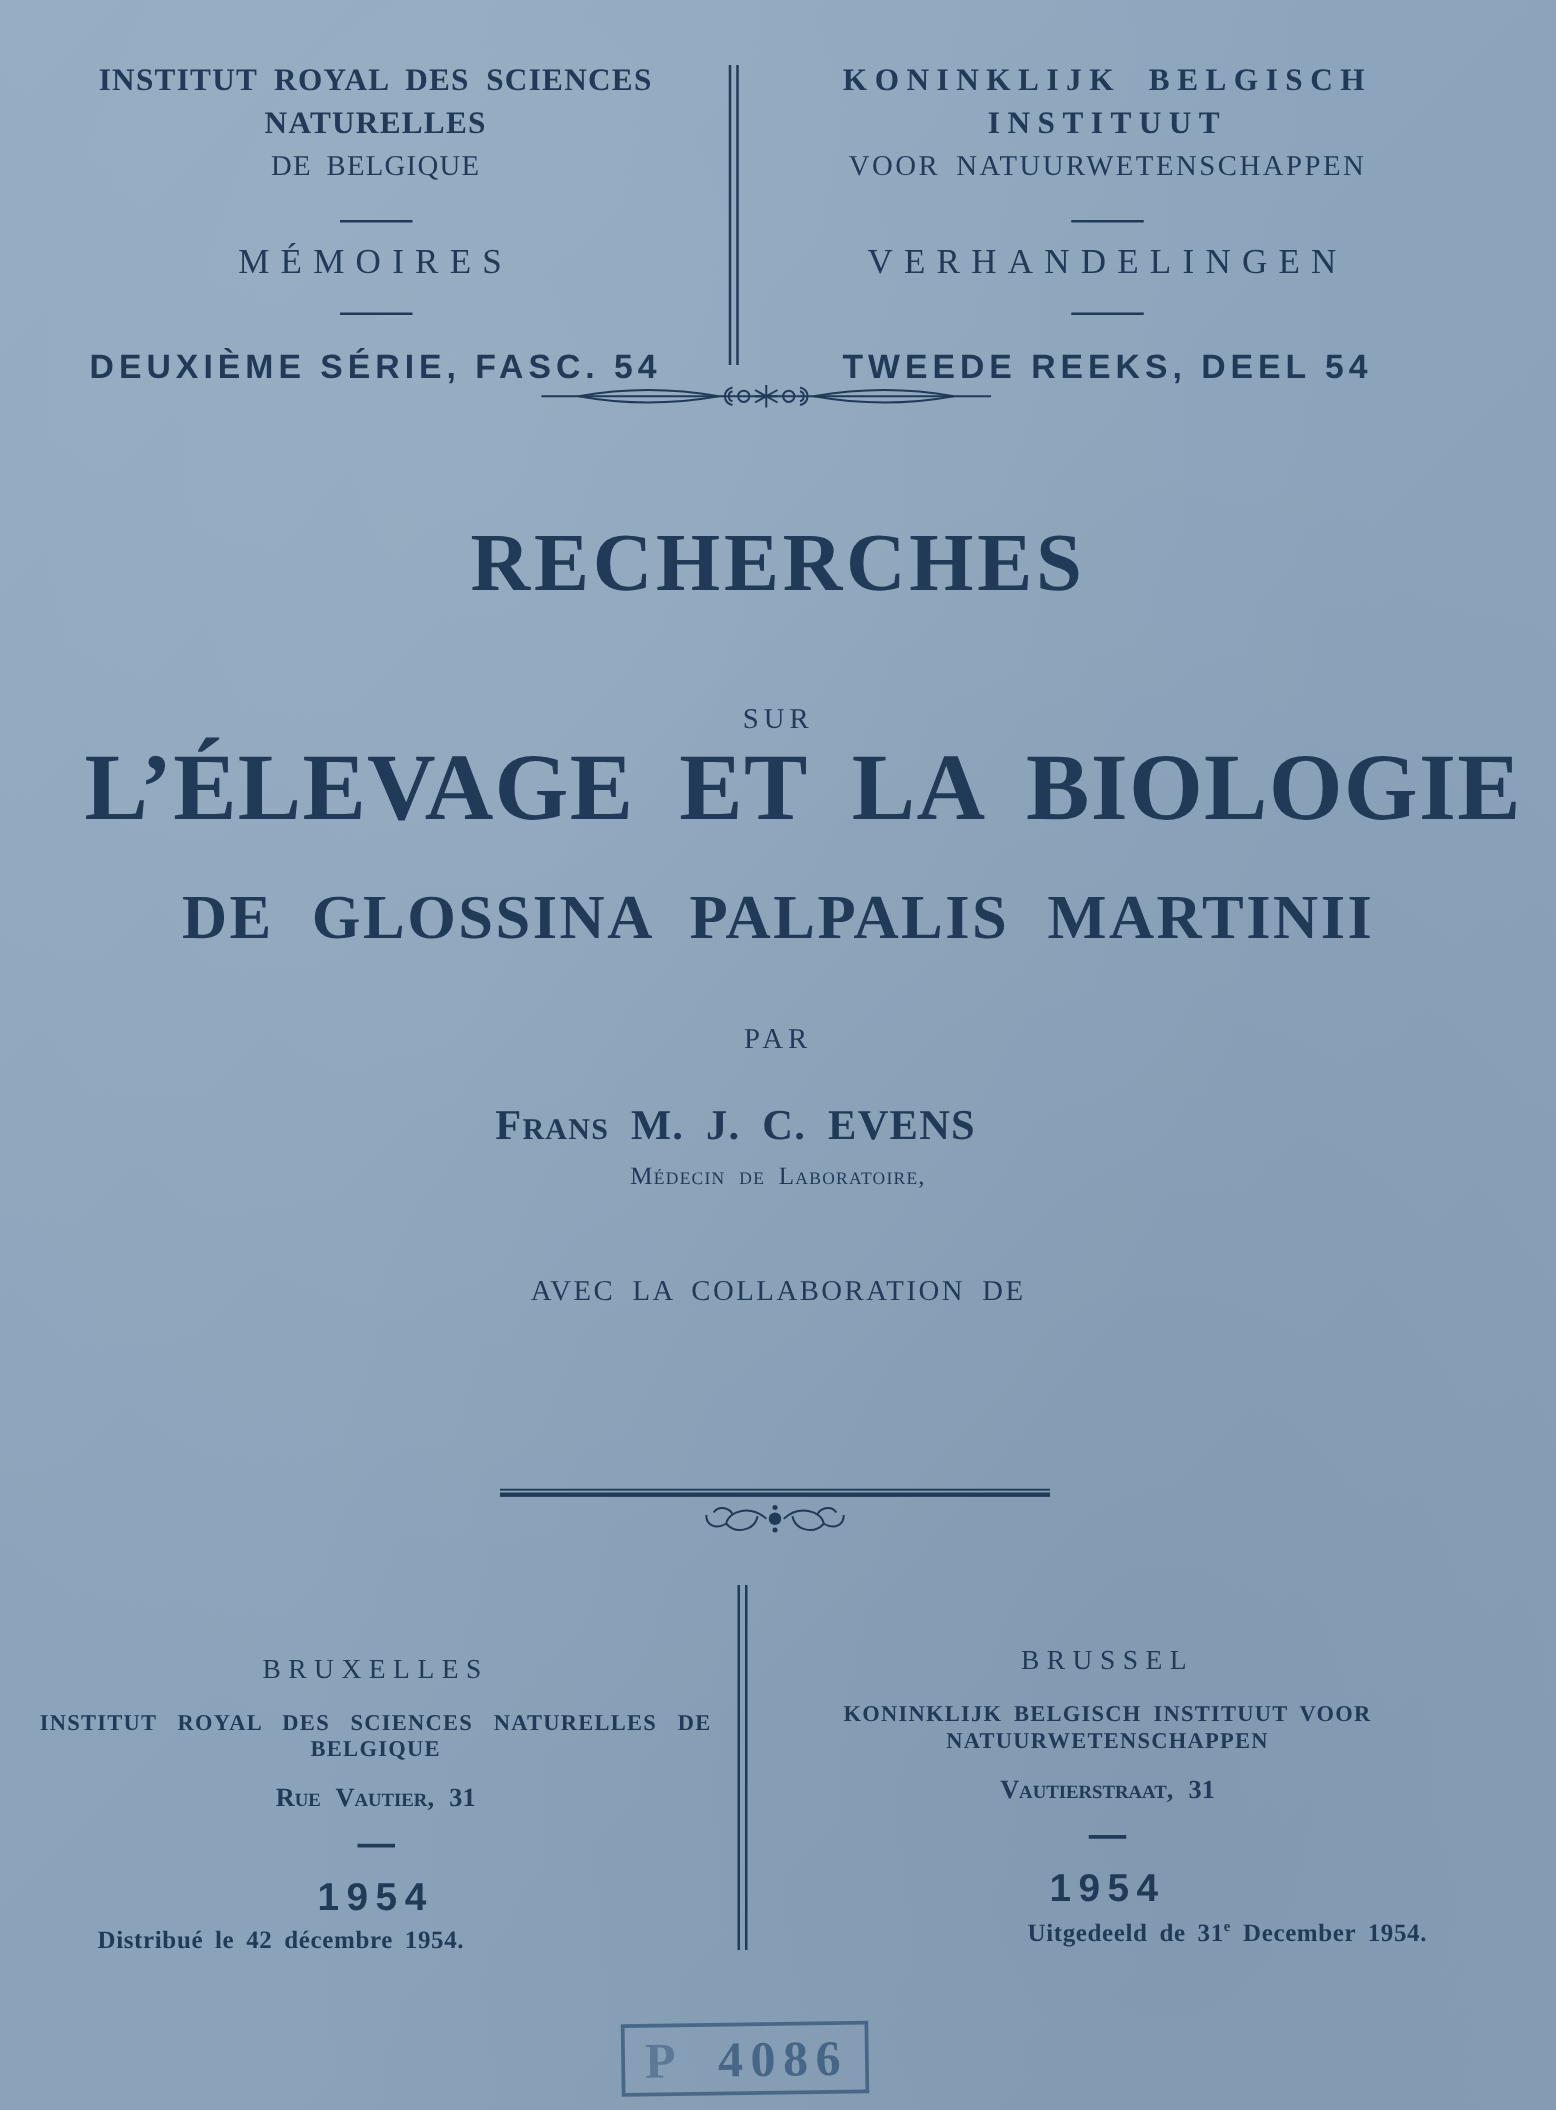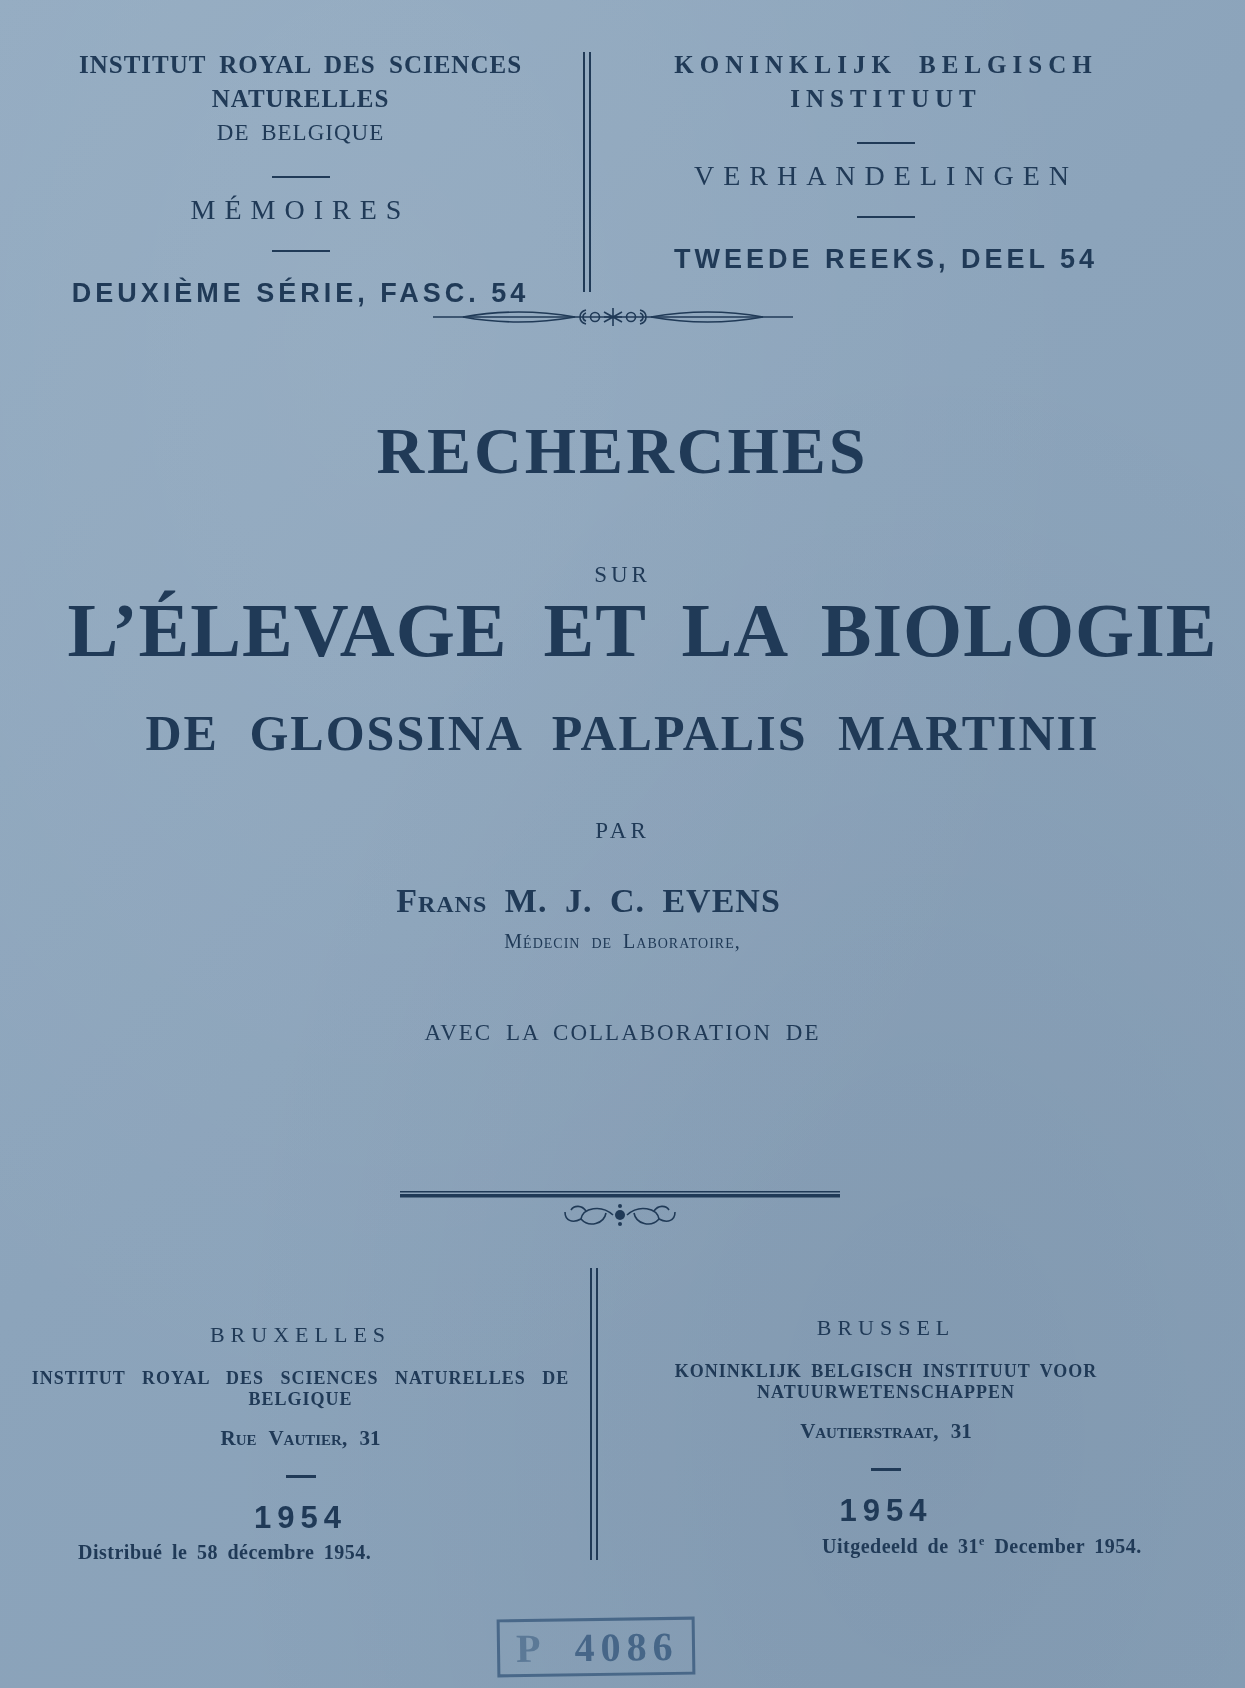--- a/index.html
+++ b/index.html
@@ -77,20 +77,21 @@
     <div class="shortrule"></div>
     <div class="series-name">MÉMOIRES</div>
     <div class="shortrule" style="margin-top:24px;"></div>
     <div class="series-num">DEUXIÈME SÉRIE, FASC. 54</div>
   </div>
 
   <div class="vrule" style="left:583px; top:52px; height:240px;"></div>
 
   <div class="hcol right" style="left:606px; width:560px;">
     <div class="inst-line1">KONINKLIJK BELGISCH INSTITUUT</div>
+    <div class="inst-line2">VOOR NATUURWETENSCHAPPEN</div>
     <div class="shortrule"></div>
     <div class="series-name">VERHANDELINGEN</div>
     <div class="shortrule" style="margin-top:24px;"></div>
     <div class="series-num">TWEEDE REEKS, DEEL 54</div>
   </div>
 
   <div class="abs" style="left:433px; top:303px;">
     <svg width="360" height="28" viewBox="0 0 360 28">
       <line class="st" x1="0" y1="14" x2="360" y2="14"></line>
       <path class="st" d="M30,14 Q85,4 142,14 Q85,24 30,14 Z"></path>
@@ -140,21 +141,21 @@
   <div class="vrule" style="left:590px; top:1268px; height:292px;"></div>
 
   <div class="icol" style="left:606px; top:1315px; width:560px;">
     <div class="city">BRUSSEL</div>
     <div class="institution" style="word-spacing:4px;">KONINKLIJK BELGISCH INSTITUUT VOOR NATUURWETENSCHAPPEN</div>
     <div class="address sc">Vautierstraat, 31</div>
     <div class="dash"></div>
     <div class="year">1954</div>
   </div>
 
-  <div class="abs note" style="left:78px; top:1541px; font-weight:bold;">Distribué le 58 décembre 1954.</div>
+  <div class="abs note" style="left:78px; top:1541px; font-weight:bold;">Distribué le 42 décembre 1954.</div>
   <div class="abs note" style="left:822px; top:1534px; font-weight:bold;"><span>Uitgedeeld de 31</span><sup style="font-size:12px;">e</sup><span> December 1954.</span></div>
 
   <div class="abs stamp">
     <span class="p">P</span>
     <span class="num">4086</span>
   </div>
 
 </div>
 
 </body></html>

